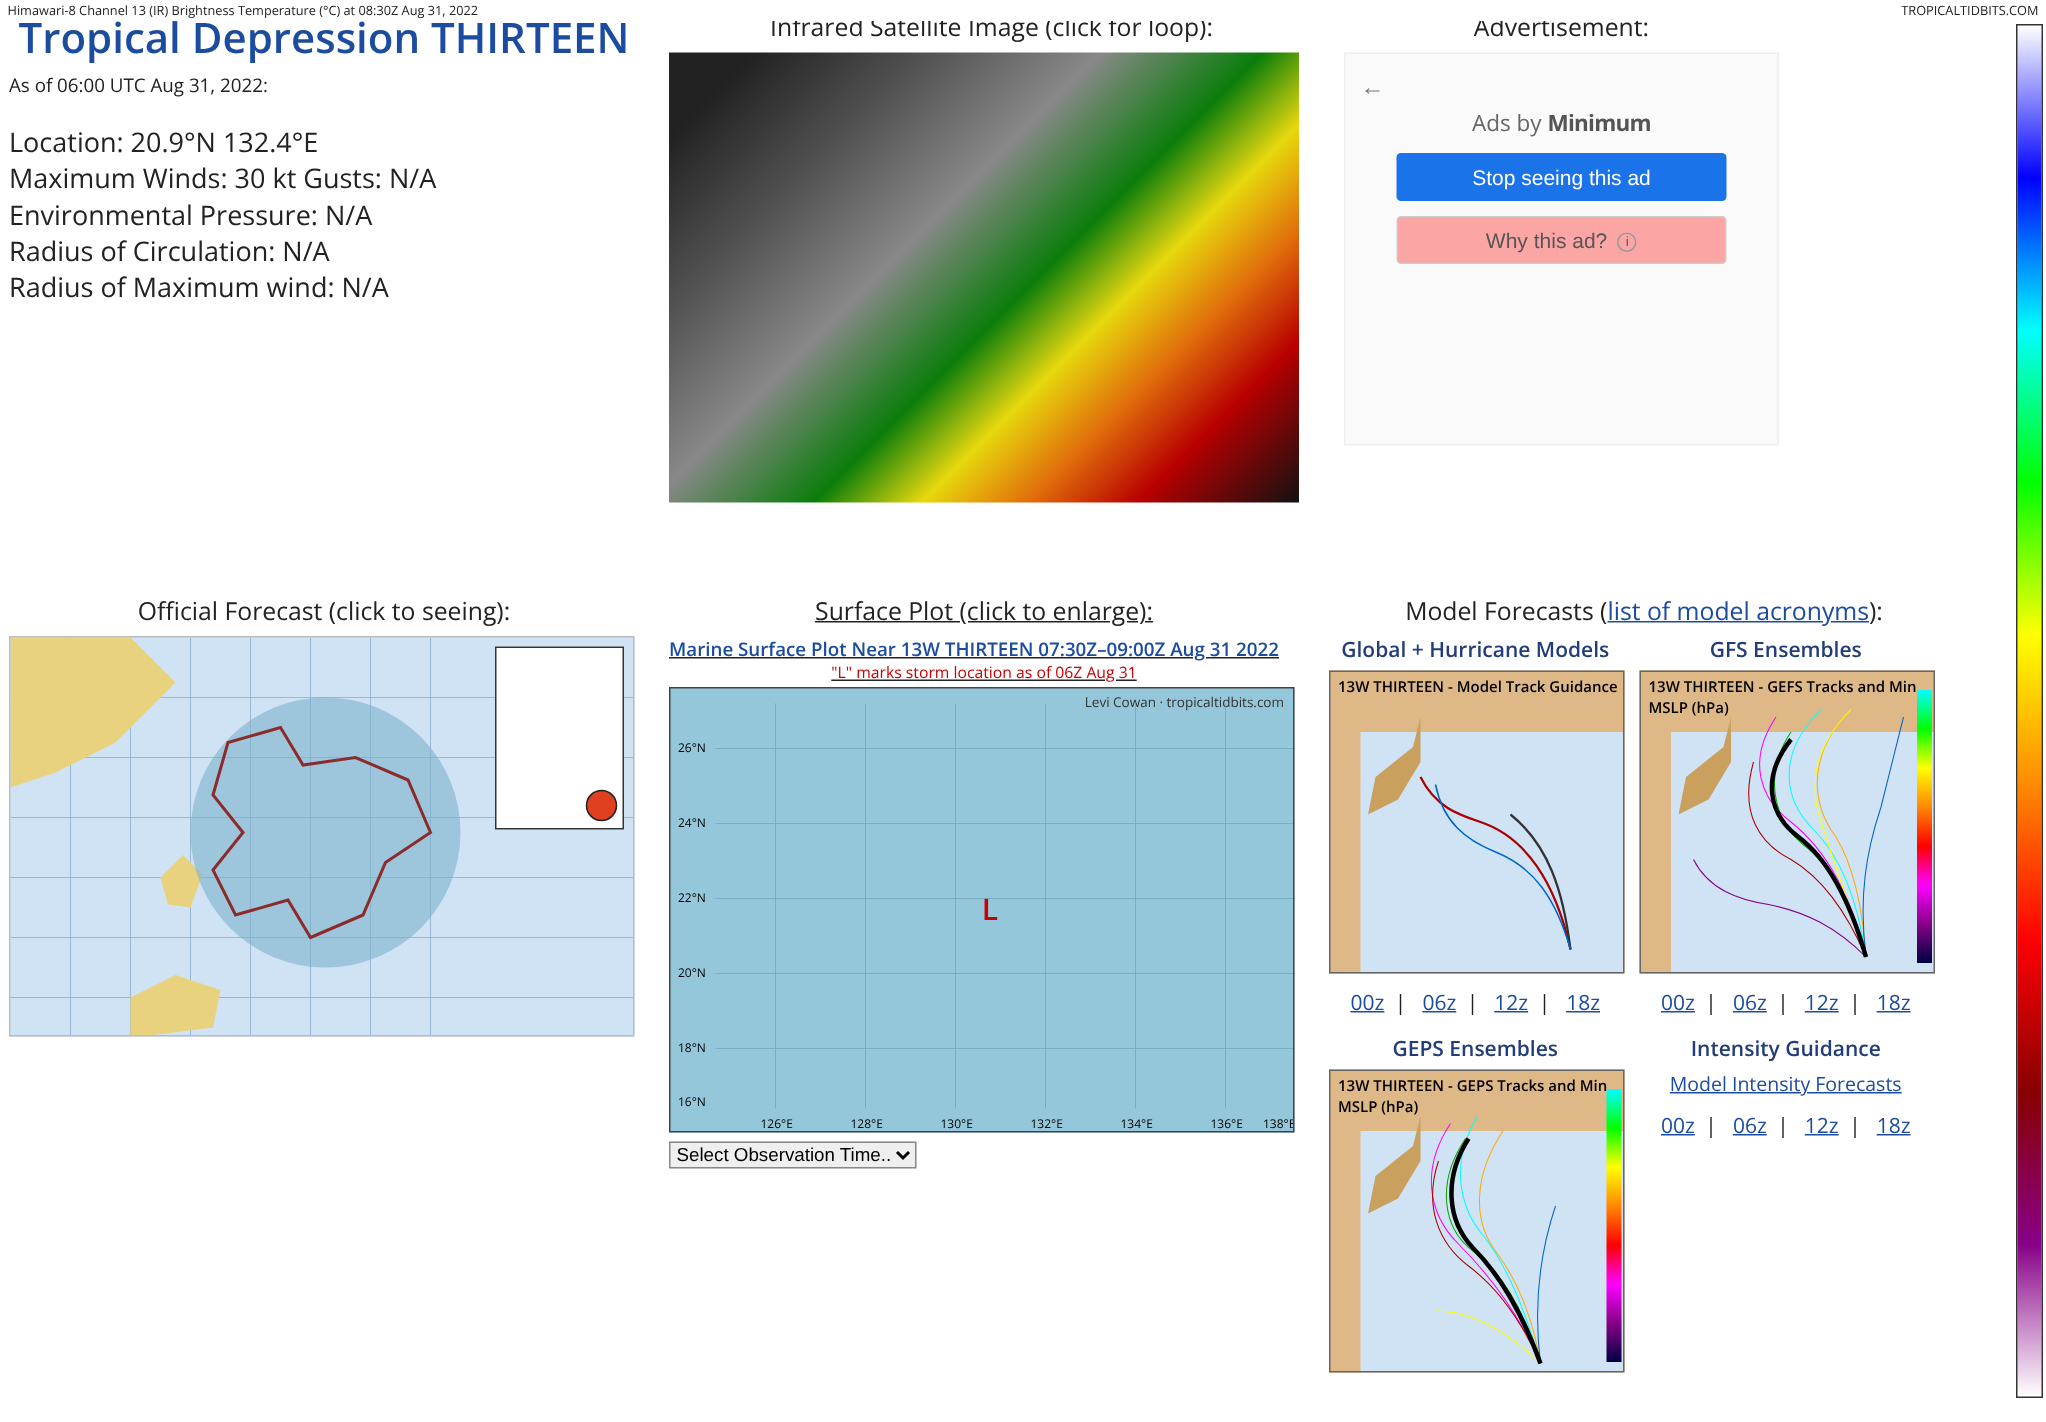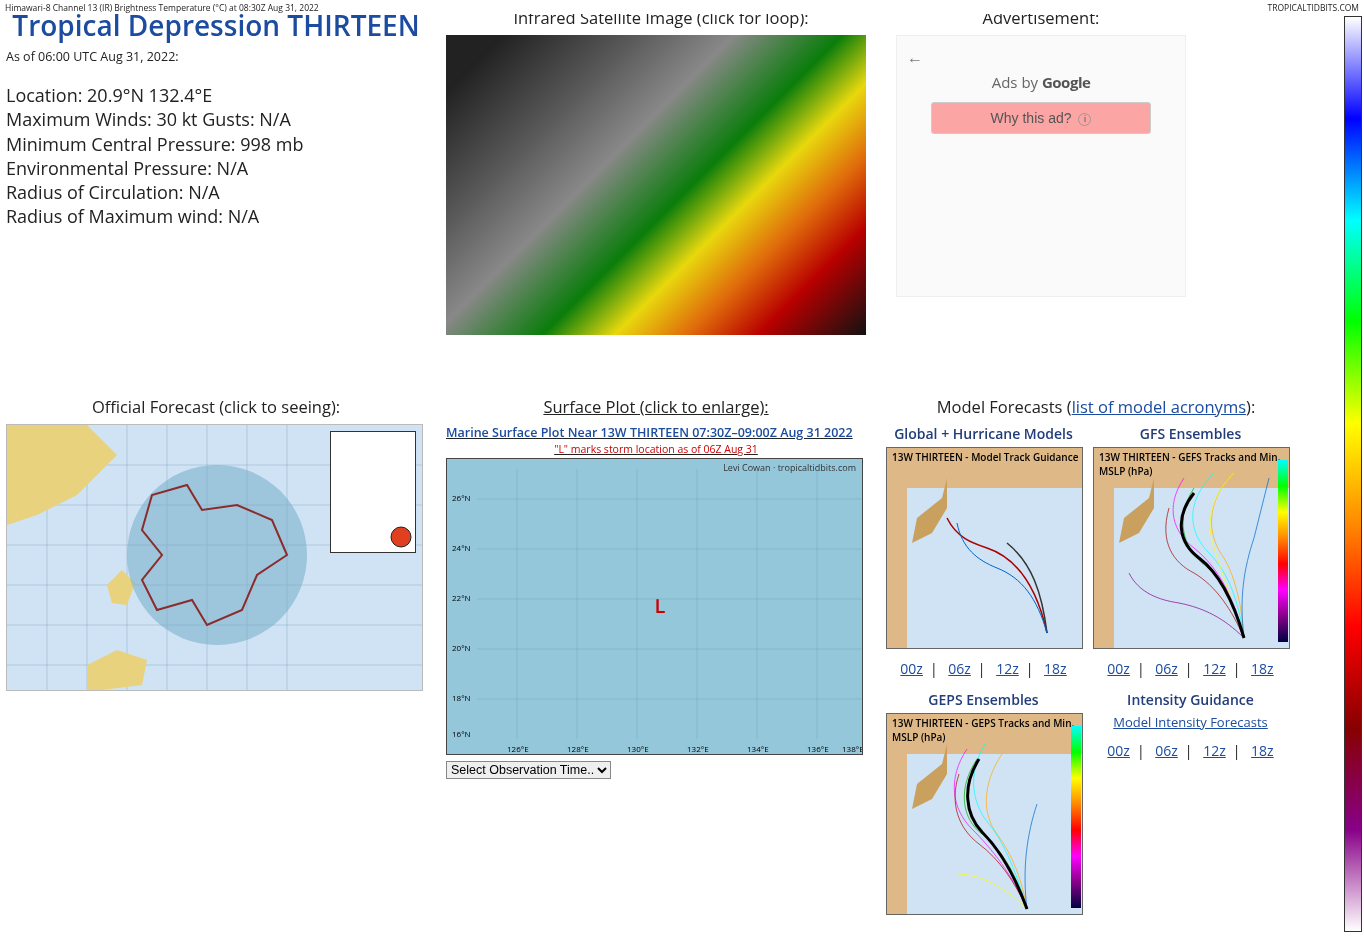--- a/index.html
+++ b/index.html
@@ -58,21 +58,20 @@
 <body>
 
 <div class="top-row">
 
   <div style="width: 420px;">
     <h1 class="storm-title">Tropical Depression THIRTEEN</h1>
     <div class="asof">As of 06:00 UTC Aug 31, 2022:</div>
     <div class="stats">
       <div>Location: 20.9°N 132.4°E</div>
       <div>Maximum Winds: 30 kt  Gusts: N/A</div>
-      <div>Minimum Central Pressure: 998 mb</div>
       <div>Environmental Pressure: N/A</div>
       <div>Radius of Circulation: N/A</div>
       <div>Radius of Maximum wind: N/A</div>
     </div>
   </div>
 
   <div style="width: 430px;">
     <div class="section-header">Infrared Satellite Image (click for loop):</div>
     <div class="sat-img">
       <div class="sat-caption">
@@ -81,22 +80,23 @@
       </div>
       <div class="colorbar-v"></div>
     </div>
   </div>
 
   <div class="ad-col">
     <div class="section-header">Advertisement:</div>
     <div class="ad-box" style="height: 240px;">
       <div class="ad-back">←</div>
       <div class="ads-by">
-        <span>Ads by </span><b>Google</b>
-      </div>
+        <span>Ads by </span><b>Minimum</b>
+      </div>
+      <button class="ad-btn-blue">Stop seeing this ad</button>
       <button class="ad-btn-white">
         <span>Why this ad?</span>
         <span class="ad-info-icon">i</span>
       </button>
     </div>
   </div>
 </div>
 
 <div class="bottom-row">
 

